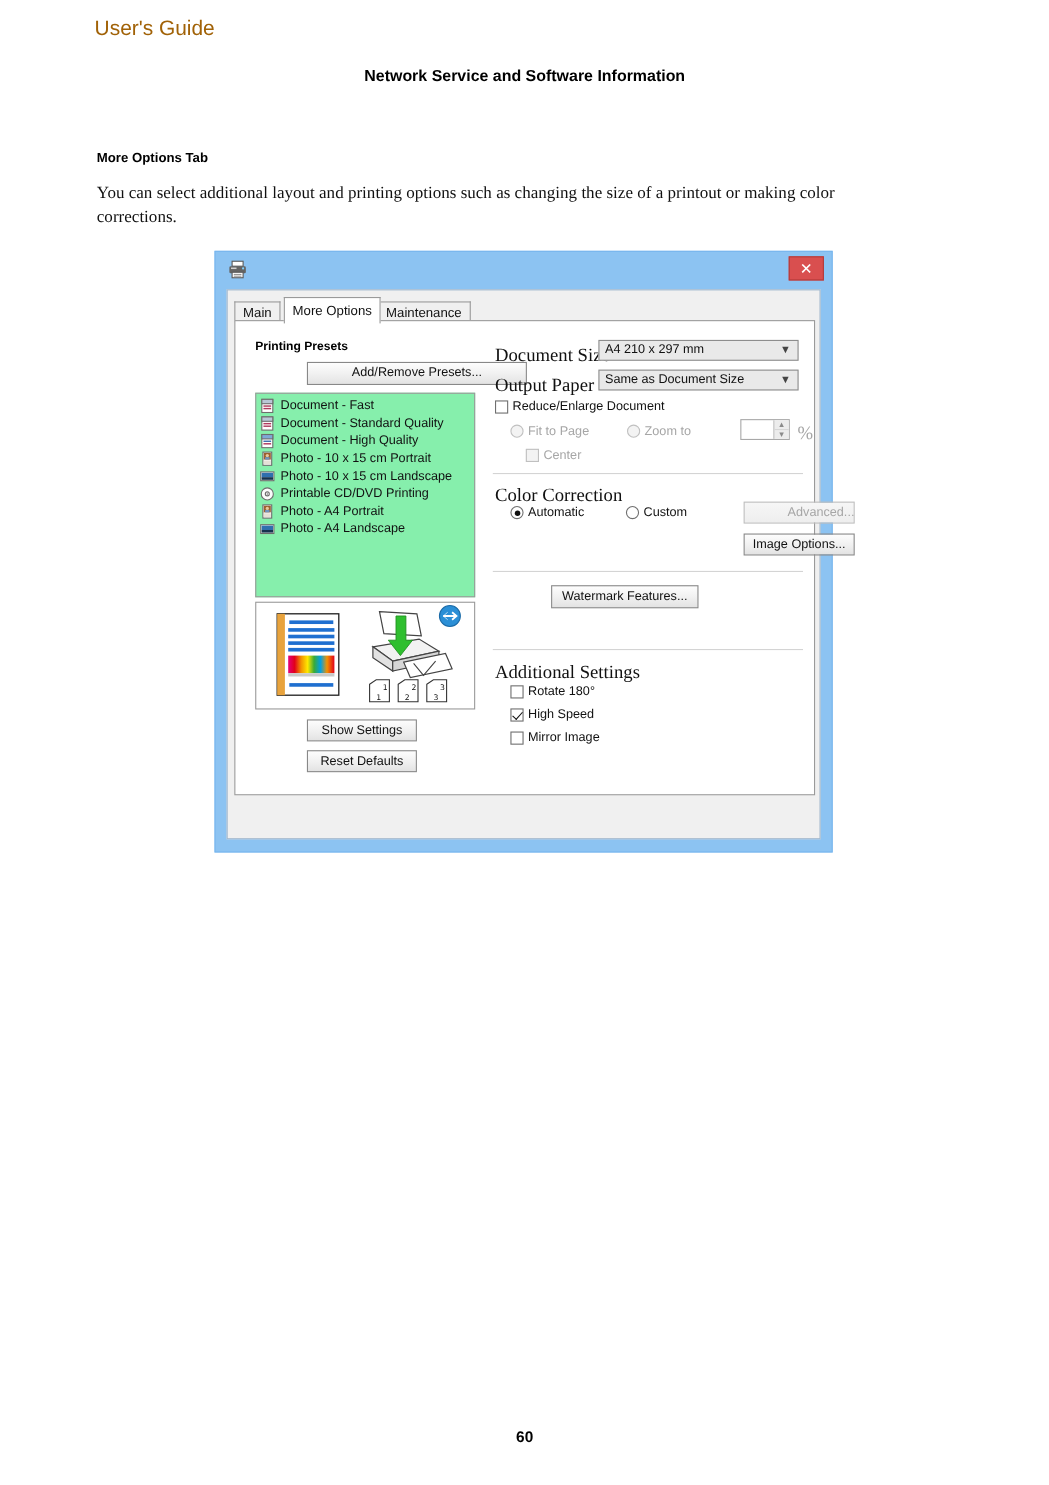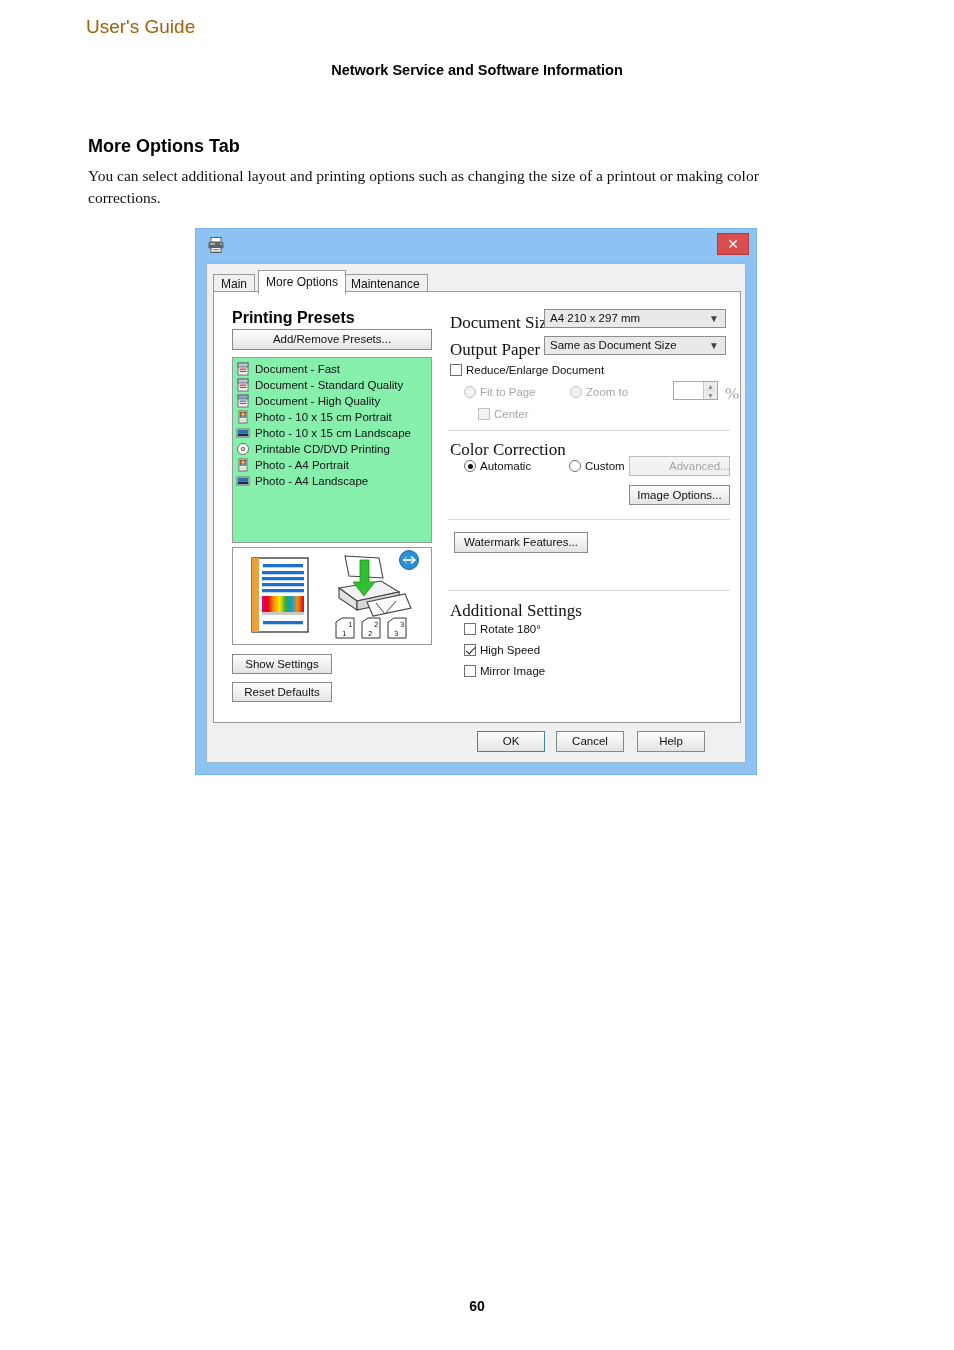--- a/index.html
+++ b/index.html
@@ -32,21 +32,21 @@
     text-align: center;
     font-size: 14.5px;
     font-weight: bold;
     color: #000;
     font-family: "Liberation Sans", sans-serif;
   }
   .heading {
     position: absolute;
     left: 88px;
     top: 136px;
-    font-size: 18px;
+    font-size: 12px;
     font-weight: bold;
     color: #000;
     font-family: "Liberation Sans", sans-serif;
   }
   .body-text {
     position: absolute;
     left: 88px;
     top: 165px;
     width: 735px;
     font-size: 15.5px;
@@ -168,35 +168,36 @@
     background: #ffffff;
     border: 1px solid #9a9a9a;
     box-sizing: border-box;
   }
 
   
   .presets-title {
     position: absolute;
     left: 18px;
     top: 17px;
-    font-size: 16px;
+    font-size: 11px;
     font-weight: bold;
     color: #000;
     font-family: "Liberation Sans", sans-serif;
   }
   .btn {
     background: linear-gradient(to bottom,#fdfdfd 0%, #f1f1f1 50%, #e3e3e3 100%);
     border: 1px solid #888;
     font-size: 11.5px;
     color: #111;
     text-align: center;
     box-sizing: border-box;
     cursor: pointer;
     font-family: "Liberation Sans", sans-serif;
     padding: 0;
+    margin-left: 47px;
   }
   .btn.disabled { color: #a6a6a6; border-color: #bdbdbd;
     background: linear-gradient(to bottom,#f6f6f6 0%, #eee 100%); padding-left: 39px; }
   .btn-addremove {
     position: absolute; left: 18px; top: 37px; width: 200px; height: 21px;
     line-height: 19px;
   }
   .preset-list {
     position: absolute; left: 18px; top: 65px;
     width: 200px; height: 186px;
@@ -580,20 +581,15 @@
         <span>High Speed</span>
       </div>
 
       <div class="cb-row" style="left:250px; top:373px;">
         <span class="box"></span>
         <span>Mirror Image</span>
       </div>
 
     </div>
 
-    <div class="footer">
-      <div class="btn btn-ok">OK</div>
-      <div class="btn btn-cancel">Cancel</div>
-      <div class="btn btn-help">Help</div>
-    </div>
 
   </div>
 </div>
 
 </body></html>

